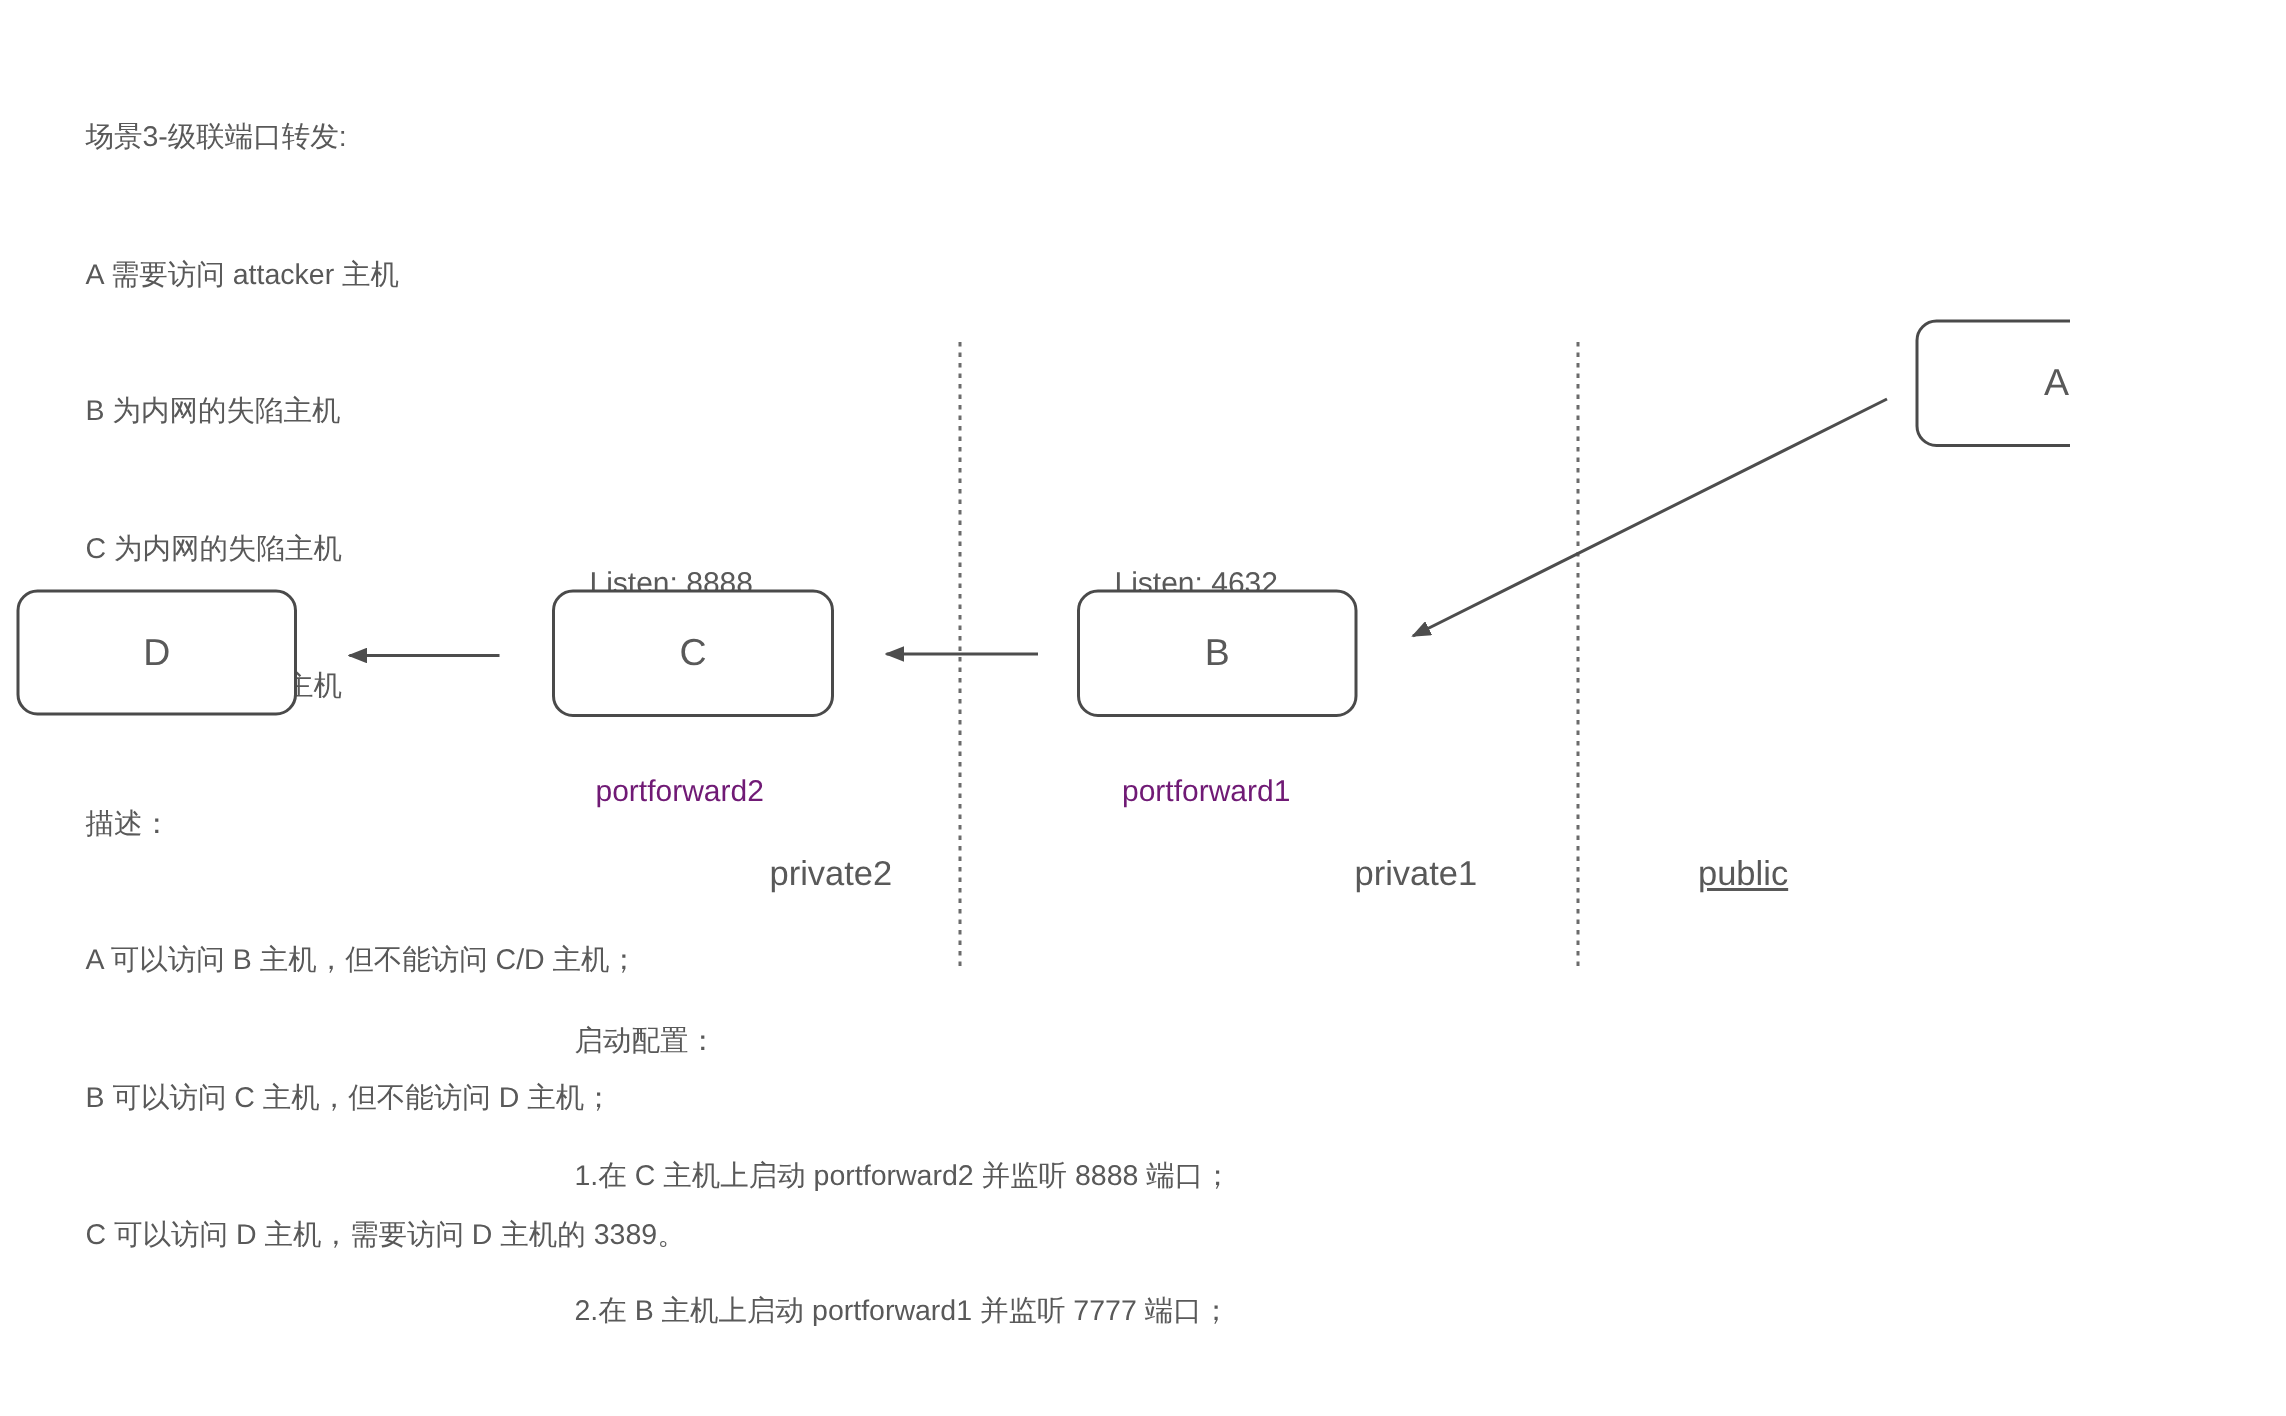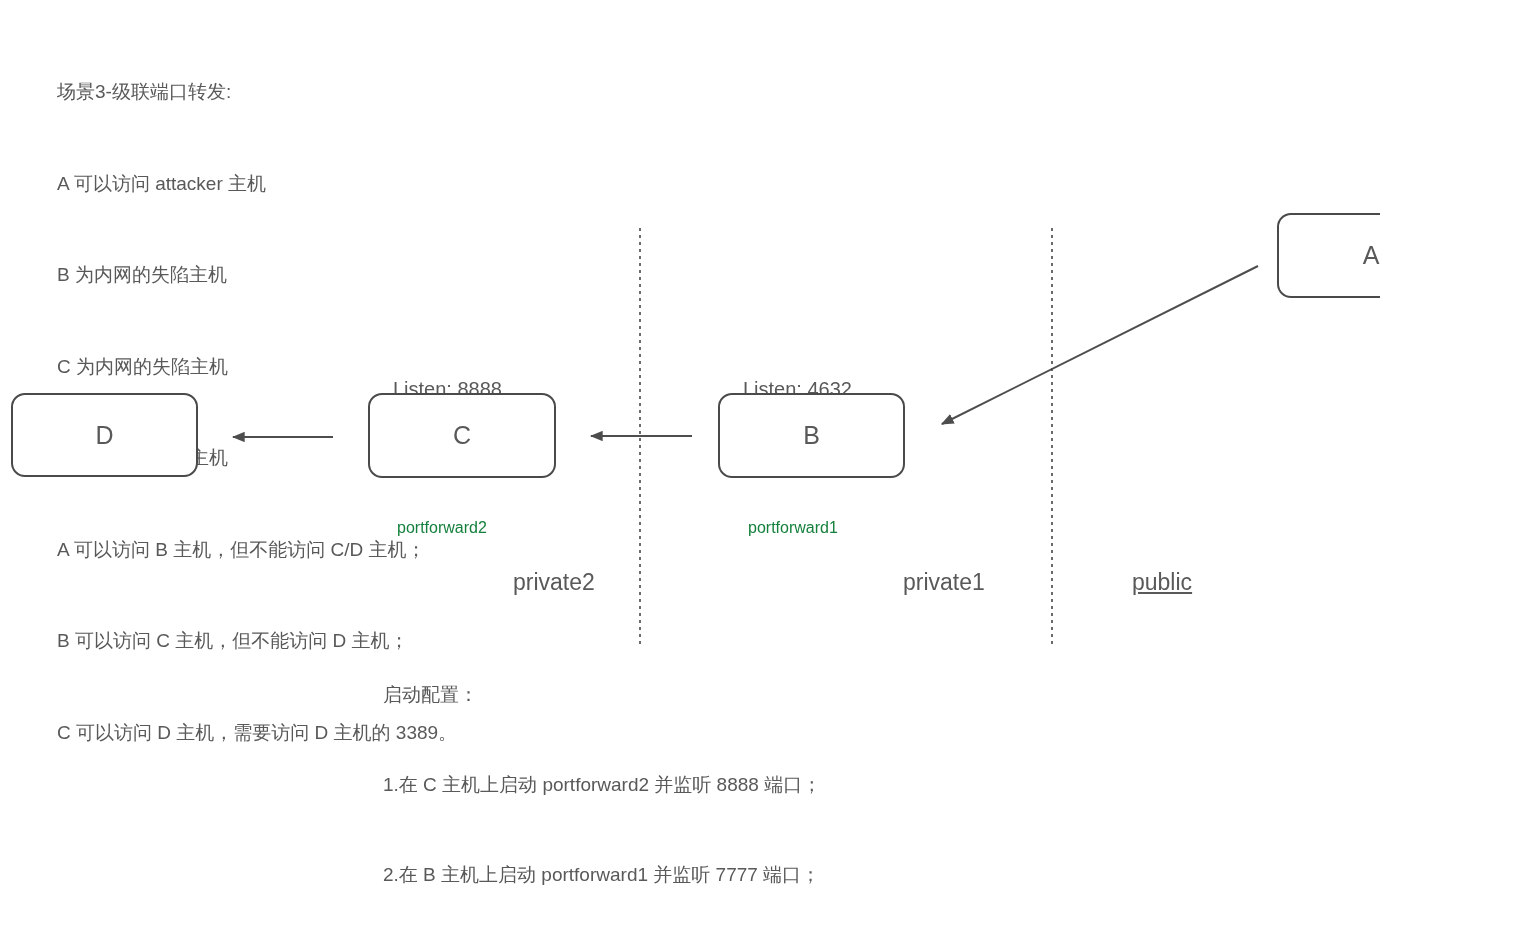--- a/index.html
+++ b/index.html
@@ -29,40 +29,41 @@
   .node-label { font-size: 25px; color: #595959; }
   .box-a { left: 1277px; top: 213px; width: 188px; }
   .box-b { left: 718px;  top: 393px; }
   .box-c { left: 368px;  top: 393px; width: 188px; }
   .box-d { left: 11px;   top: 393px; height: 84px; }
   .annotation { position: absolute; font-size: 20px; line-height: 27px; color: #595959; white-space: pre; }
   .ann-a { left: 1303px; top: 170px; }
   .ann-b { left: 743px;  top: 322px; }
   .ann-c { left: 393px;  top: 322px; }
   .ann-d { left: 45px;   top: 356px; line-height: 20px; }
-  .program-label { position: absolute; font-size: 16px; line-height: 22px; color: #15803d; }
+  .program-label { position: absolute; font-size: 20px; line-height: 22px; color: #701a75; }
   .prog-c { left: 397px; top: 517px; }
   .prog-b { left: 748px; top: 517px; }
   .zone-label { position: absolute; font-size: 23px; line-height: 24px; color: #595959; }
   .zone-private2 { left: 513px;  top: 570px; }
   .zone-private1 { left: 903px;  top: 570px; }
   .zone-public   { left: 1132px; top: 570px; text-decoration: underline; }
   .overlay-svg { position: absolute; left: 0; top: 0; pointer-events: none; }
 </style>
 </head>
 <body>
 
 <div class="canvas">
 
   <div class="textblock intro-block">
     <div>场景3-级联端口转发:</div>
-    <div>A 可以访问 attacker 主机</div>
+    <div>A 需要访问 attacker 主机</div>
     <div>B 为内网的失陷主机</div>
     <div>C 为内网的失陷主机</div>
     <div>D 为内网的目标主机</div>
+    <div>描述：</div>
     <div>A 可以访问 B 主机，但不能访问 C/D 主机；</div>
     <div>B 可以访问 C 主机，但不能访问 D 主机；</div>
     <div>C 可以访问 D 主机，需要访问 D 主机的 3389。</div>
   </div>
 
   <svg class="overlay-svg" width="1524" height="944" viewBox="0 0 1524 944">
     <defs>
       <marker id="arrowhead" viewBox="0 0 10 8" refX="9" refY="4" markerWidth="6.5" markerHeight="5.2" orient="auto">
         <path d="M0,0 L10,4 L0,8 z" fill="#4d4d4d"></path>
       </marker>

